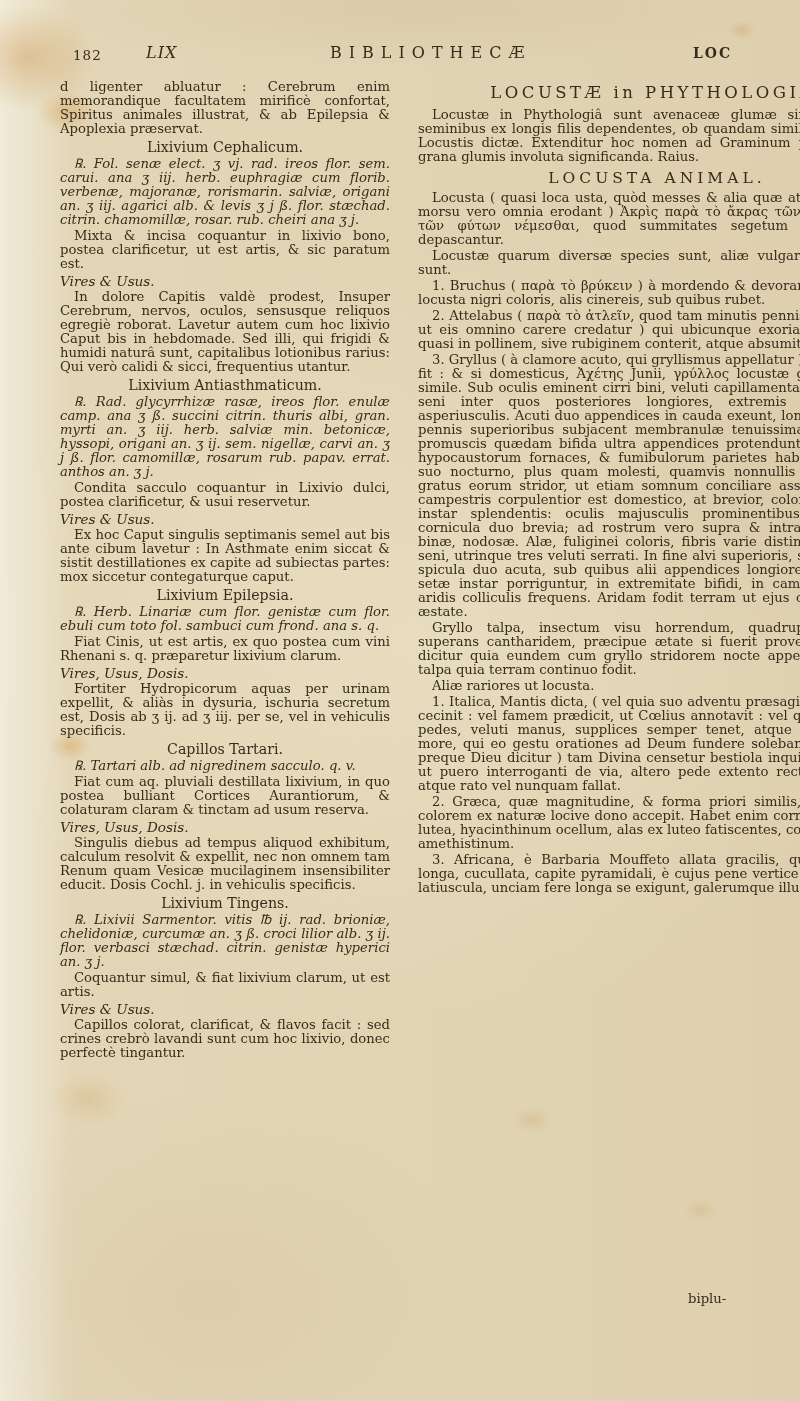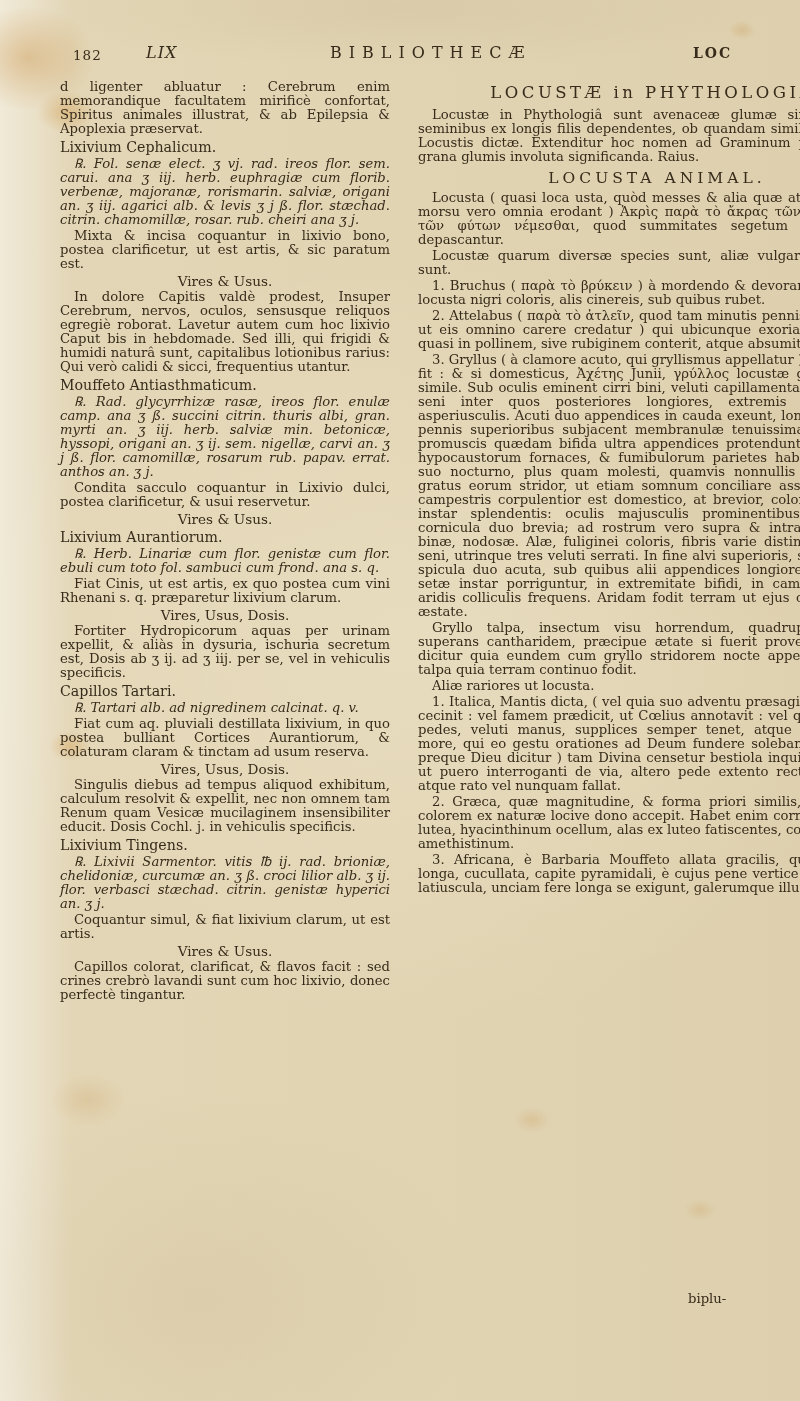--- a/index.html
+++ b/index.html
@@ -36,22 +36,22 @@
   .runkey    { position:absolute; left:693px; top:45px; font-size:14px; letter-spacing:2px;font-weight:bold; }
 
   .columns { position:absolute; top:80px; left:60px; display:flex; gap:28px; }
   .col { font-size:13.2px; line-height:14px; text-align:justify; }
   .col.left  { width:330px; flex:none; }
   .col.right { width:478px; flex:none; } 
 
   .para   { margin:0 0 2px 0; text-indent:14px; }
   .para.noindent { text-indent:0; }
   .recipe { margin:0 0 2px 0; text-indent:14px; font-style:italic; }
-  .head-roman  { margin:4px 0 3px 0; text-indent:0; font-size:14.2px; }
-  .head-italic { margin:3px 0 2px 0; text-align:center; text-indent:0; font-size:13.6px; }
+  .head-roman  { margin:4px 0 3px 0; text-align:center; text-indent:0; font-size:14.2px; }
+  .head-italic { margin:3px 0 2px 0; text-align:left; text-indent:0; font-style:italic; font-size:13.6px; }
   .caps-head-lg { margin:6px 0 8px 0; text-align:center; text-indent:0; font-size:16.5px; letter-spacing:3.5px; }
   .caps-head    { margin:7px 0 6px 0; text-align:center; text-indent:0; font-size:15.5px; letter-spacing:4px; }
 
   .catchword { position:absolute; left:688px; top:1291px; font-size:13.2px;text-align:right; }
 </style>
 </head>
 <body>
 
 <div class="page">
   <div class="texture"></div>
@@ -65,31 +65,32 @@
 
   <div class="columns">
 
     <div class="col left">
       <p class="para noindent">d ligenter abluatur : Cerebrum enim memorandique facultatem mirificè confortat, Spiritus animales illustrat, &amp; ab Epilepsia &amp; Apoplexia præservat.</p>
       <p class="head-roman">Lixivium Cephalicum.</p>
       <p class="recipe">℞. Fol. senæ elect. ʒ vj. rad. ireos flor. sem. carui. ana ʒ iij. herb. euphragiæ cum florib. verbenæ, majoranæ, rorismarin. salviæ, origani an. ʒ iij. agarici alb. &amp; levis ʒ j ß. flor. stæchad. citrin. chamomillæ, rosar. rub. cheiri ana ʒ j.</p>
       <p class="para">Mixta &amp; incisa coquantur in lixivio bono, postea clarificetur, ut est artis, &amp; sic paratum est.</p>
       <p class="head-italic">Vires &amp; Usus.</p>
       <p class="para">In dolore Capitis valdè prodest, Insuper Cerebrum, nervos, oculos, sensusque reliquos egregiè roborat. Lavetur autem cum hoc lixivio Caput bis in hebdomade. Sed illi, qui frigidi &amp; humidi naturâ sunt, capitalibus lotionibus rarius: Qui verò calidi &amp; sicci, frequentius utantur.</p>
-      <p class="head-roman">Mouffeto Antiasthmaticum.</p>
+      <p class="head-roman">Lixivium Antiasthmaticum.</p>
       <p class="recipe">℞. Rad. glycyrrhizæ rasæ, ireos flor. enulæ camp. ana ʒ ß. succini citrin. thuris albi, gran. myrti an. ʒ iij. herb. salviæ min. betonicæ, hyssopi, origani an. ʒ ij. sem. nigellæ, carvi an. ʒ j ß. flor. camomillæ, rosarum rub. papav. errat. anthos an. ʒ j.</p>
       <p class="para">Condita sacculo coquantur in Lixivio dulci, postea clarificetur, &amp; usui reservetur.</p>
       <p class="head-italic">Vires &amp; Usus.</p>
-      <p class="head-roman">Lixivium Aurantiorum.</p>
+      <p class="para">Ex hoc Caput singulis septimanis semel aut bis ante cibum lavetur : In Asthmate enim siccat &amp; sistit destillationes ex capite ad subiectas partes: mox siccetur contegaturque caput.</p>
+      <p class="head-roman">Lixivium Epilepsia.</p>
       <p class="recipe">℞. Herb. Linariæ cum flor. genistæ cum flor. ebuli cum toto fol. sambuci cum frond. ana s. q.</p>
       <p class="para">Fiat Cinis, ut est artis, ex quo postea cum vini Rhenani s. q. præparetur lixivium clarum.</p>
       <p class="head-italic">Vires, Usus, Dosis.</p>
       <p class="para">Fortiter Hydropicorum aquas per urinam expellit, &amp; aliàs in dysuria, ischuria secretum est, Dosis ab ʒ ij. ad ʒ iij. per se, vel in vehiculis specificis.</p>
       <p class="head-roman">Capillos Tartari.</p>
-      <p class="recipe">℞. Tartari alb. ad nigredinem calcinat. q. v.</p>
+      <p class="recipe">℞. Tartari alb. ad nigredinem sacculo. q. v.</p>
       <p class="para">Fiat cum aq. pluviali destillata lixivium, in quo postea bulliant Cortices Aurantiorum, &amp; colaturam claram &amp; tinctam ad usum reserva.</p>
       <p class="head-italic">Vires, Usus, Dosis.</p>
       <p class="para">Singulis diebus ad tempus aliquod exhibitum, calculum resolvit &amp; expellit, nec non omnem tam Renum quam Vesicæ mucilaginem insensibiliter educit. Dosis Cochl. j. in vehiculis specificis.</p>
       <p class="head-roman">Lixivium Tingens.</p>
       <p class="recipe">℞. Lixivii Sarmentor. vitis ℔ ij. rad. brioniæ, chelidoniæ, curcumæ an. ʒ ß. croci lilior alb. ʒ ij. flor. verbasci stæchad. citrin. genistæ hyperici an. ʒ j.</p>
       <p class="para">Coquantur simul, &amp; fiat lixivium clarum, ut est artis.</p>
       <p class="head-italic">Vires &amp; Usus.</p>
       <p class="para">Capillos colorat, clarificat, &amp; flavos facit : sed crines crebrò lavandi sunt cum hoc lixivio, donec perfectè tingantur.</p>
     </div>
 

